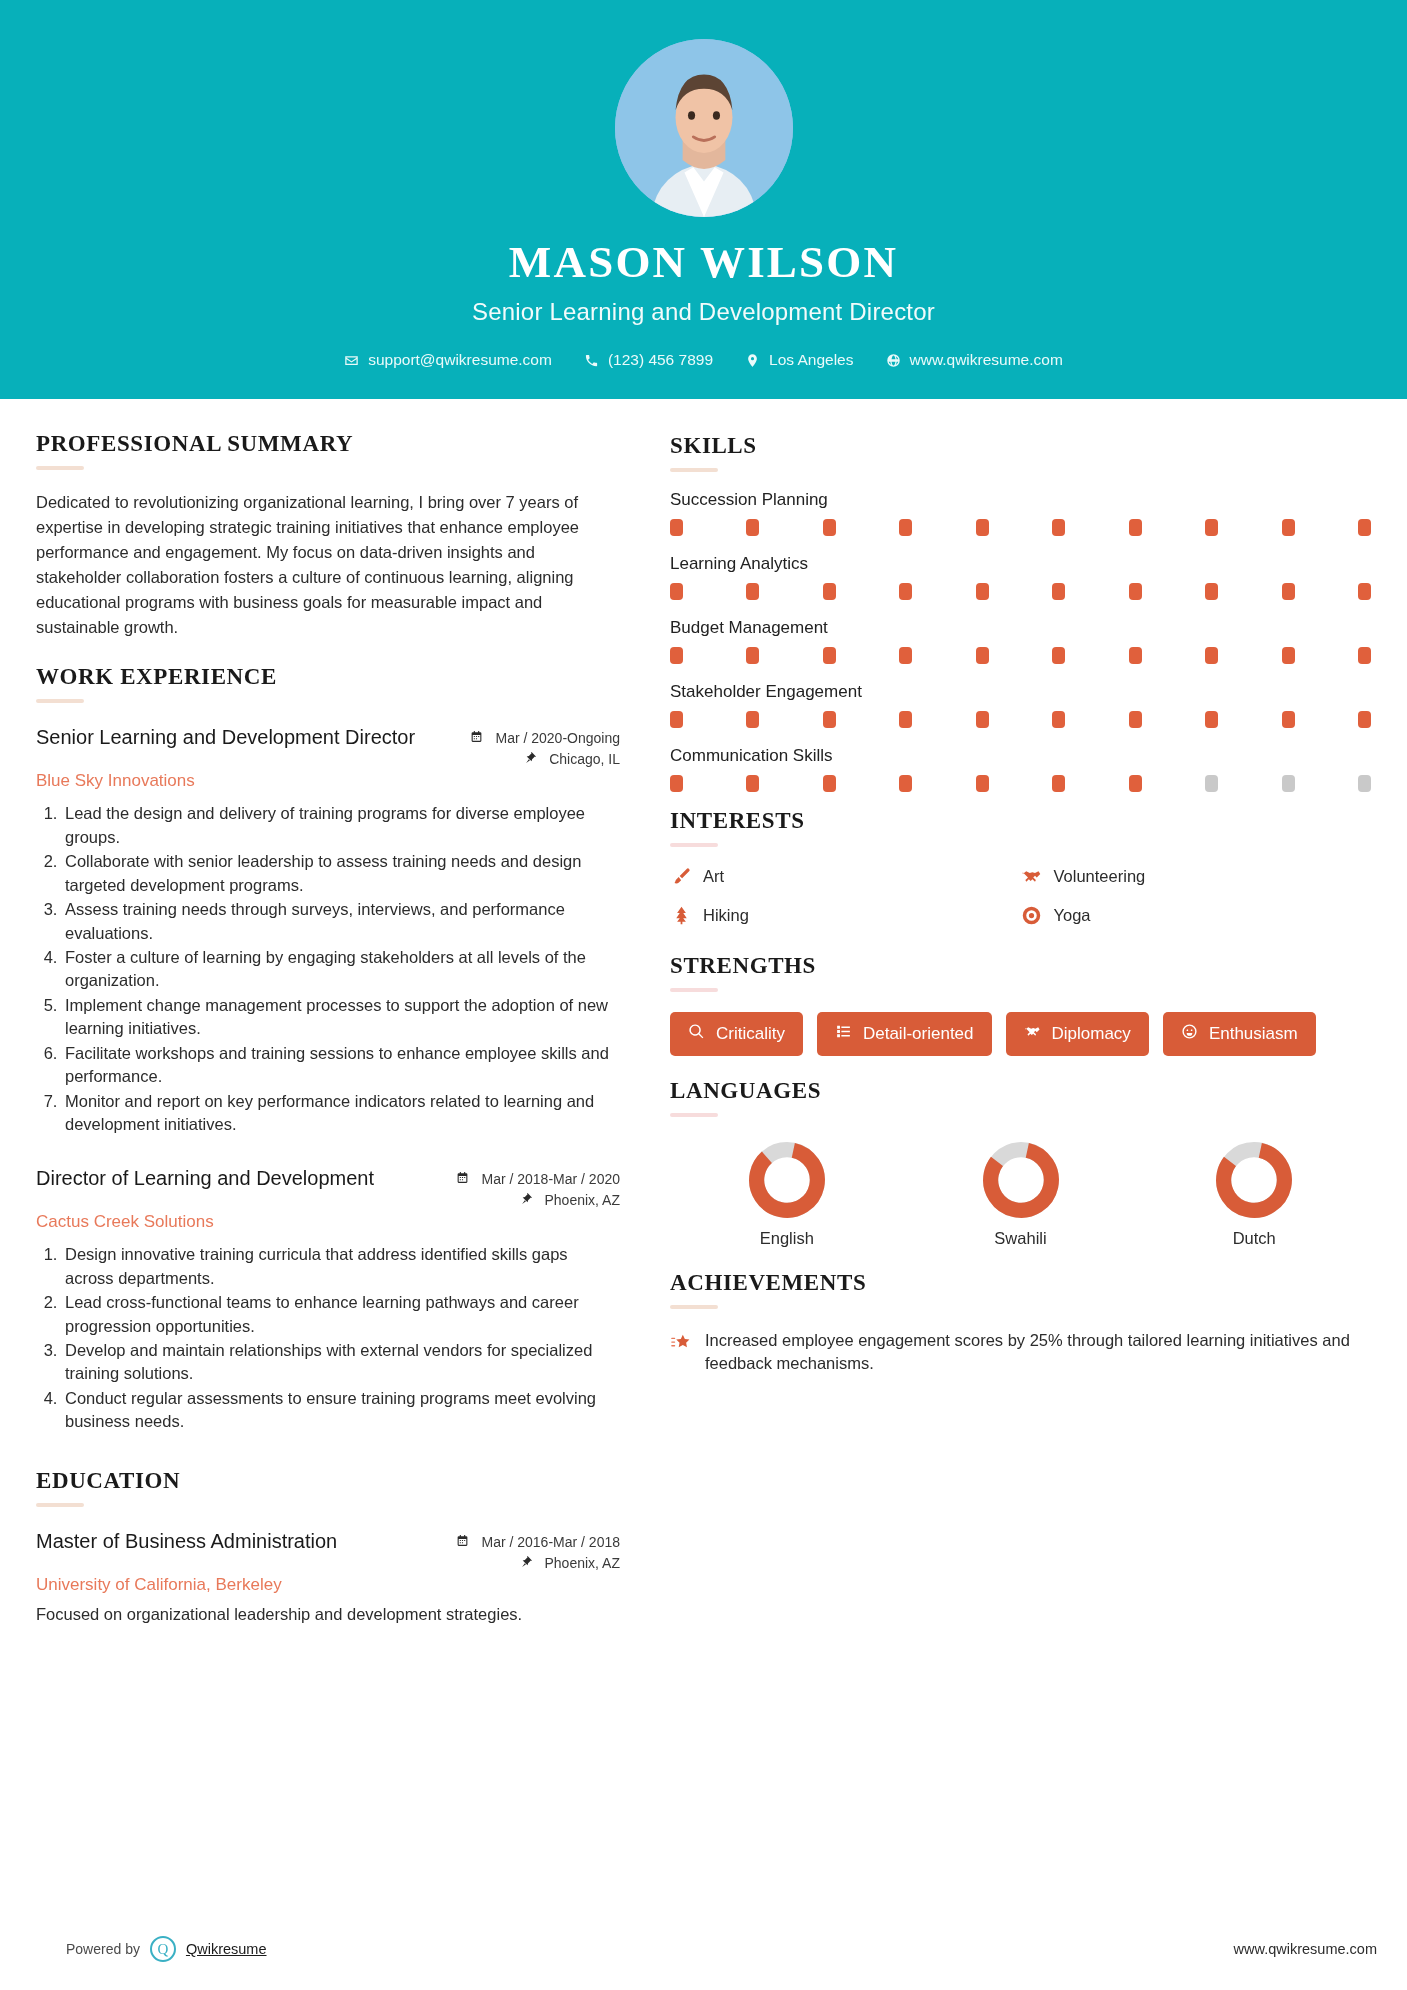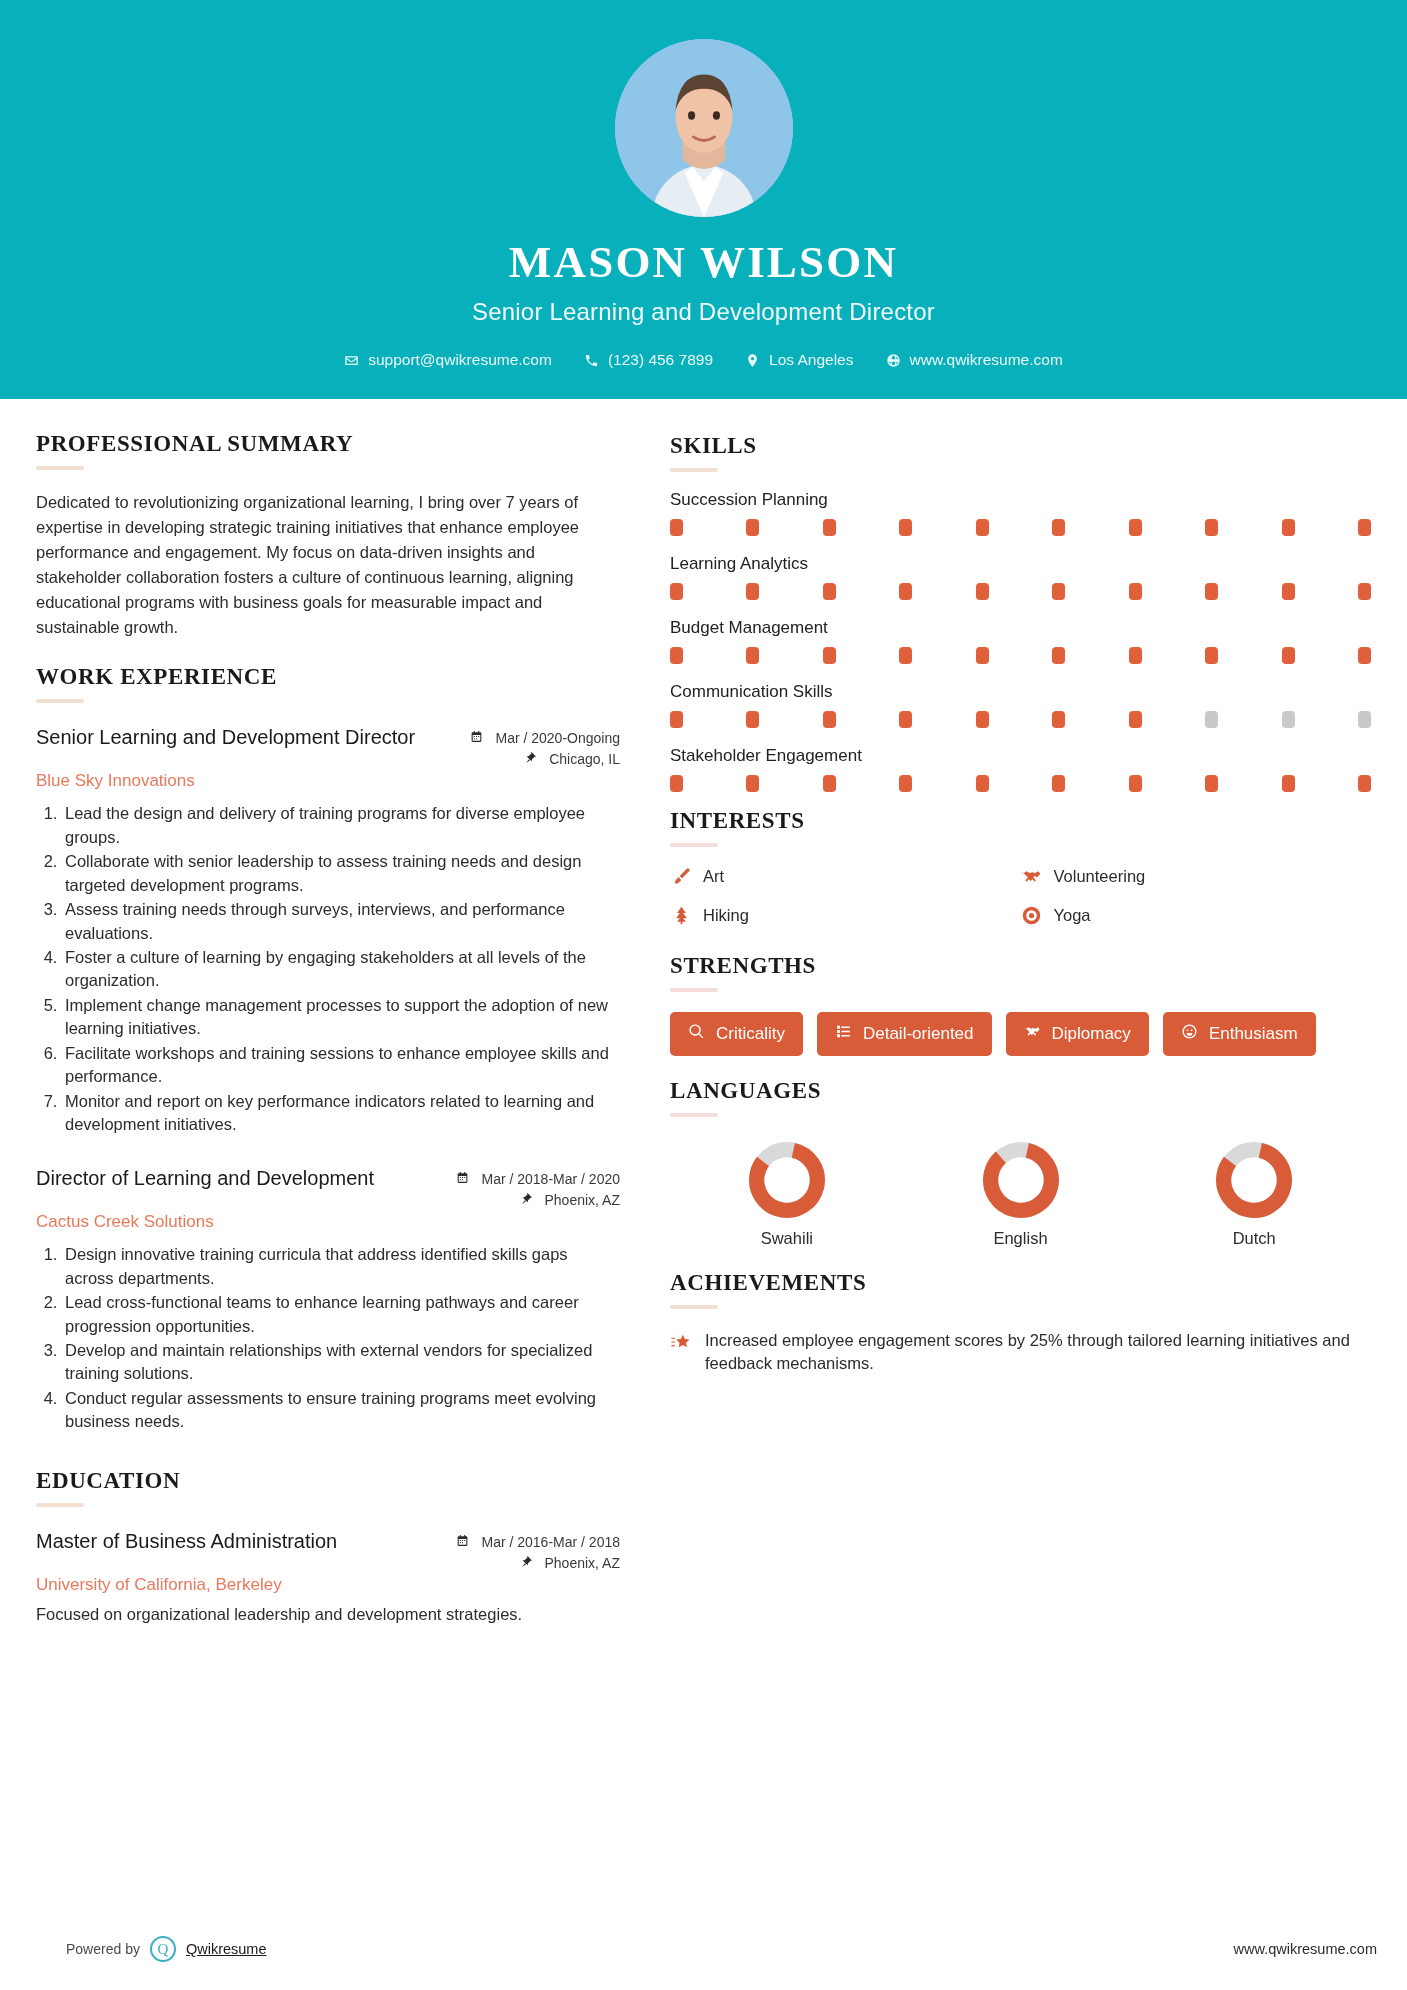--- a/index.html
+++ b/index.html
@@ -340,47 +340,47 @@
               <span class="dot"></span>
               <span class="dot"></span>
               <span class="dot"></span>
               <span class="dot"></span>
               <span class="dot"></span>
               <span class="dot"></span>
               <span class="dot"></span>
             </div>
           </div>
           <div class="skill-block">
+            <div class="skill-name">Stakeholder Engagement</div>
+            <div class="dots">
+              <span class="dot"></span>
+              <span class="dot"></span>
+              <span class="dot"></span>
+              <span class="dot"></span>
+              <span class="dot"></span>
+              <span class="dot"></span>
+              <span class="dot"></span>
+              <span class="dot"></span>
+              <span class="dot"></span>
+              <span class="dot"></span>
+            </div>
+          </div>
+          <div class="skill-block">
             <div class="skill-name">Communication Skills</div>
             <div class="dots">
               <span class="dot"></span>
               <span class="dot"></span>
               <span class="dot"></span>
               <span class="dot"></span>
               <span class="dot"></span>
               <span class="dot"></span>
               <span class="dot"></span>
               <span class="dot off"></span>
               <span class="dot off"></span>
               <span class="dot off"></span>
-            </div>
-          </div>
-          <div class="skill-block">
-            <div class="skill-name">Stakeholder Engagement</div>
-            <div class="dots">
-              <span class="dot"></span>
-              <span class="dot"></span>
-              <span class="dot"></span>
-              <span class="dot"></span>
-              <span class="dot"></span>
-              <span class="dot"></span>
-              <span class="dot"></span>
-              <span class="dot"></span>
-              <span class="dot"></span>
-              <span class="dot"></span>
             </div>
           </div>
         </div>
     </div>
 
     <div style="margin-top:14px">
       <div class="sec-title">INTERESTS</div>
       <div class="sec-rule pink"></div>
       <div class="interests">
         <div class="interest">
@@ -449,30 +449,30 @@
       </div>
     </div>
 
     <div style="margin-top:22px">
       <div class="sec-title">LANGUAGES</div>
       <div class="sec-rule pink"></div>
       <div class="langs" id="langs-list">
           <div class="lang">
             <svg class="donut" viewBox="0 0 36 36">
               <circle cx="18" cy="18" r="14" fill="none" stroke="#d9d9d9" stroke-width="7"></circle>
+              <circle cx="18" cy="18" r="14" fill="none" stroke="#d85c38" stroke-width="7" stroke-dasharray="74.77 13.19" transform="rotate(-78 18 18)"></circle>
+            </svg>
+            <div class="lang-label">English</div>
+          </div>
+          <div class="lang">
+            <svg class="donut" viewBox="0 0 36 36">
+              <circle cx="18" cy="18" r="14" fill="none" stroke="#d9d9d9" stroke-width="7"></circle>
               <circle cx="18" cy="18" r="14" fill="none" stroke="#d85c38" stroke-width="7" stroke-dasharray="72.13 15.83" transform="rotate(-78 18 18)"></circle>
             </svg>
             <div class="lang-label">Swahili</div>
-          </div>
-          <div class="lang">
-            <svg class="donut" viewBox="0 0 36 36">
-              <circle cx="18" cy="18" r="14" fill="none" stroke="#d9d9d9" stroke-width="7"></circle>
-              <circle cx="18" cy="18" r="14" fill="none" stroke="#d85c38" stroke-width="7" stroke-dasharray="74.77 13.19" transform="rotate(-78 18 18)"></circle>
-            </svg>
-            <div class="lang-label">English</div>
           </div>
           <div class="lang">
             <svg class="donut" viewBox="0 0 36 36">
               <circle cx="18" cy="18" r="14" fill="none" stroke="#d9d9d9" stroke-width="7"></circle>
               <circle cx="18" cy="18" r="14" fill="none" stroke="#d85c38" stroke-width="7" stroke-dasharray="72.13 15.83" transform="rotate(-78 18 18)"></circle>
             </svg>
             <div class="lang-label">Dutch</div>
           </div>
         </div>
     </div>

